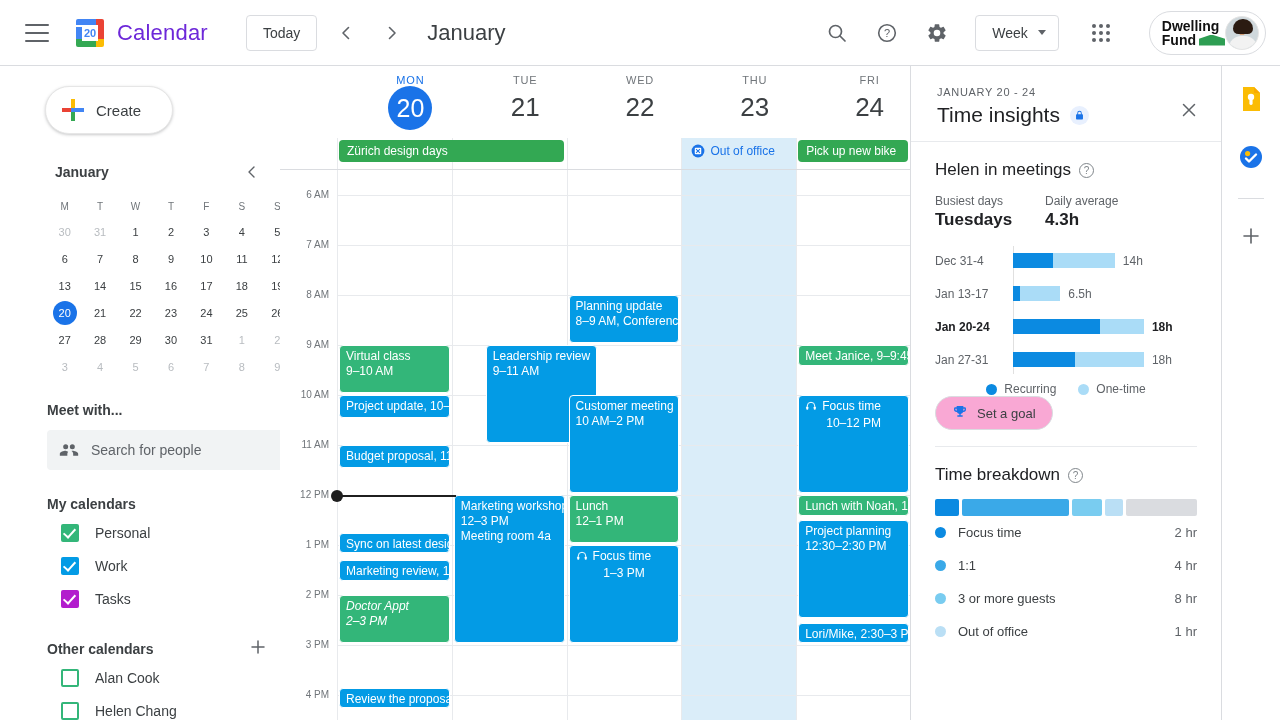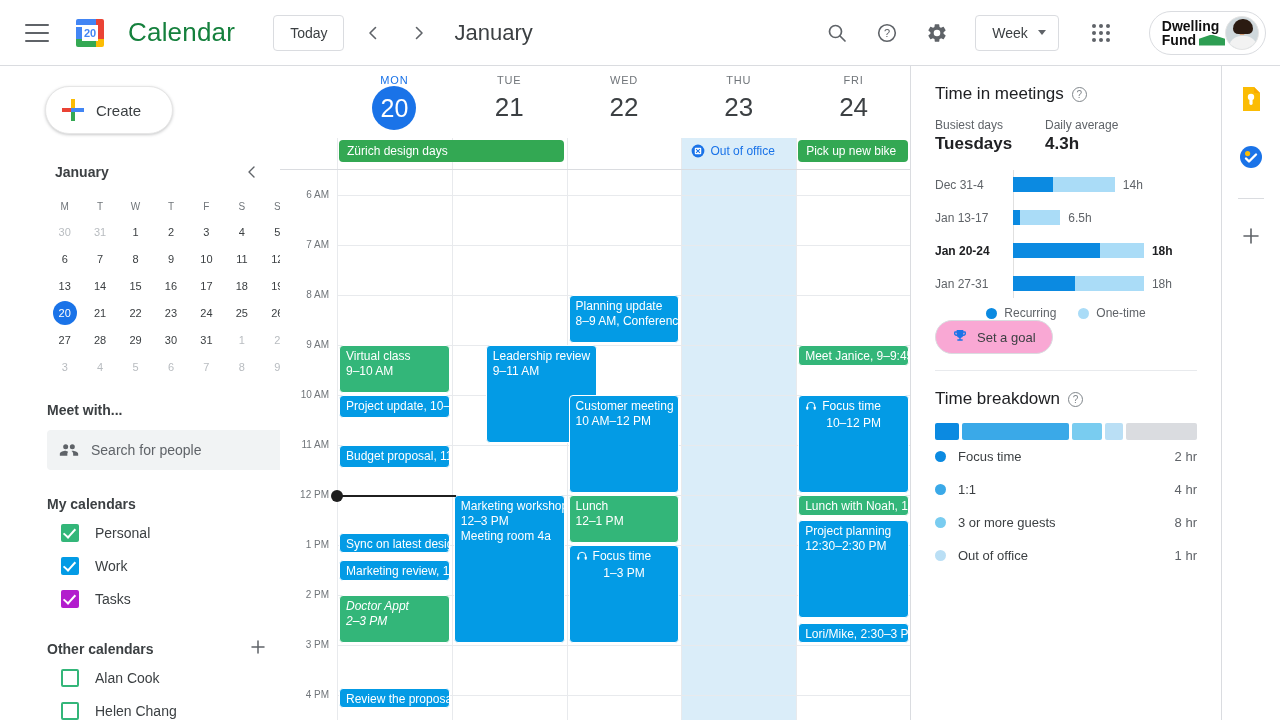--- a/index.html
+++ b/index.html
@@ -18,21 +18,21 @@
     display: flex; align-items: center;
     border-bottom: 1px solid #dadce0;
     background: #fff;
   }
   .hamburger { width: 24px; height: 18px; margin-left: 25px; cursor: pointer;
     display: flex; flex-direction: column; justify-content: space-between; }
   .hamburger span { display: block; height: 2px; background: #5f6368; border-radius: 1px; }
 
   .cal-logo { margin-left: 24px; width: 34px; height: 34px; position: relative; }
 
-  .brand-title { margin-left: 21px; font-size: 26px; color: #15803d; letter-spacing: .2px; }
+  .brand-title { margin-left: 10px; font-size: 22px; color: #6d28d9; letter-spacing: .2px; }
 
   .today-btn {
     margin-left: 38px; height: 36px; padding: 0 16px;
     border: 1px solid #dadce0; border-radius: 4px; background: #fff;
     font-size: 14px; color: #3c4043; cursor: pointer;
     display: flex; align-items: center; font-family: inherit;
   }
   .nav-arrow {
     width: 34px; height: 34px; margin-left: 12px; border-radius: 50%;
     display: flex; align-items: center; justify-content: center;
@@ -121,21 +121,21 @@
   .cbox.checked::after {
     content: ""; position: absolute; left: 5px; top: 2px; width: 5px; height: 10px;
     border: solid #fff; border-width: 0 2px 2px 0; transform: rotate(42deg);
   }
   .cbox.empty { border: 2px solid #33b679; background: #fff; }
   .cal-row span { font-size: 14px; color: #3c4043; }
 
   
   .grid-area { position: absolute; top: 66px; left: 280px; width: 631px; height: 654px;
     background: #fff; border-right: 1px solid #dadce0; overflow: hidden; }
-  .day-head { position: absolute; top: 0; left: 0; width: 631px; height: 72px; display: flex; }
+  .day-head { position: absolute; top: 0; left: 16px; width: 631px; height: 72px; display: flex; }
   .day-head .gutter { width: 57px; }
   .dcol-head { flex: 1; text-align: center; padding-top: 8px; }
   .dcol-head .dow { font-size: 11px; letter-spacing: .8px; color: #70757a; }
   .dcol-head .dnum { font-size: 26px; color: #3c4043; margin-top: 3px; line-height: 36px; }
   .dcol-head.today .dow { color: #1a73e8; }
   .dcol-head.today .dnum {
     background: #1a73e8; color: #fff; width: 44px; height: 44px; line-height: 44px;
     border-radius: 50%; margin: 0 auto; font-size: 25px;
   }
   .allday-row { position: absolute; top: 72px; left: 0; width: 631px; height: 32px;
@@ -578,21 +578,21 @@
               <div class="t1"><span>Marketing workshop</span></div>
               <div class="t2">12–3 PM</div>
               <div class="t2">Meeting room 4a</div>
             </div>
             <div class="ev" style="left: 231.6px; width: 110.8px; top: 125px; height: 48px; background: rgb(3, 155, 229);">
               <div class="t1"><span>Planning update</span></div>
               <div class="t2">8–9 AM, Conference</div>
             </div>
             <div class="ev" style="left: 231.6px; width: 110.8px; top: 225px; height: 98px; background: rgb(3, 155, 229);">
               <div class="t1"><span>Customer meeting</span></div>
-              <div class="t2">10 AM–12 PM</div>
+              <div class="t2">10 AM–2 PM</div>
             </div>
             <div class="ev" style="left: 231.6px; width: 110.8px; top: 325px; height: 48px; background: rgb(51, 182, 121);">
               <div class="t1"><span>Lunch</span></div>
               <div class="t2">12–1 PM</div>
             </div>
             <div class="ev centered" style="left: 231.6px; width: 110.8px; top: 375px; height: 98px; background: rgb(3, 155, 229);">
               <div class="t1"><span style="display: inline-block; margin-right: 5px; vertical-align: -2px;"><svg width="12" height="12" viewBox="0 0 16 16">
                     <path d="M3 9V8a5 5 0 0110 0v1" fill="none" stroke="#fff" stroke-width="1.3"></path>
                     <rect x="1.6" y="8.6" width="2.8" height="4.4" rx="1.2" fill="#fff"></rect>
                     <rect x="11.6" y="8.6" width="2.8" height="4.4" rx="1.2" fill="#fff"></rect>
@@ -621,24 +621,40 @@
               <div class="t1"><span>Lori/Mike, 2:30–3 PM</span></div>
             </div>
             <div class="nowline" style="top: 325px; left: 0px; width: 118.8px;"></div>
             <div class="nowdot" style="top: 320px; left: -6px;"></div>
           </div>
       </div>
     </div>
   </div>
 
   <div class="insights">
+    <div class="ins-head">
+      <div class="ins-range">JANUARY 20 - 24</div>
+      <div class="ins-title-row">
+        <div class="ins-title">Time insights</div>
+        <div class="lock-badge">
+          <svg width="11" height="11" viewBox="0 0 14 14">
+              <path fill="#1a73e8" d="M10.5 5.5h-.6V4a2.9 2.9 0 10-5.8 0v1.5h-.6a.9.9 0 00-.9.9v4.7c0 .5.4.9.9.9h7a.9.9 0 00.9-.9V6.4a.9.9 0 00-.9-.9zM5.3 4a1.7 1.7 0 013.4 0v1.5H5.3z"></path>
+            </svg>
+        </div>
+      </div>
+      <div class="ins-close">
+        <svg width="18" height="18" viewBox="0 0 18 18">
+            <path d="M3.5 3.5l11 11M14.5 3.5l-11 11" stroke="#5f6368" stroke-width="1.5" stroke-linecap="round"></path>
+          </svg>
+      </div>
+    </div>
 
     <div class="ins-sec">
       <div class="sec-title">
-        <span>Time in meetings</span>
+        <span>Helen in meetings</span>
         <span class="qmark">?</span>
       </div>
 
       <div class="stat-row">
         <div class="stat">
           <div class="k">Busiest days</div>
           <div class="v">Tuesdays</div>
         </div>
         <div class="stat">
           <div class="k">Daily average</div>

